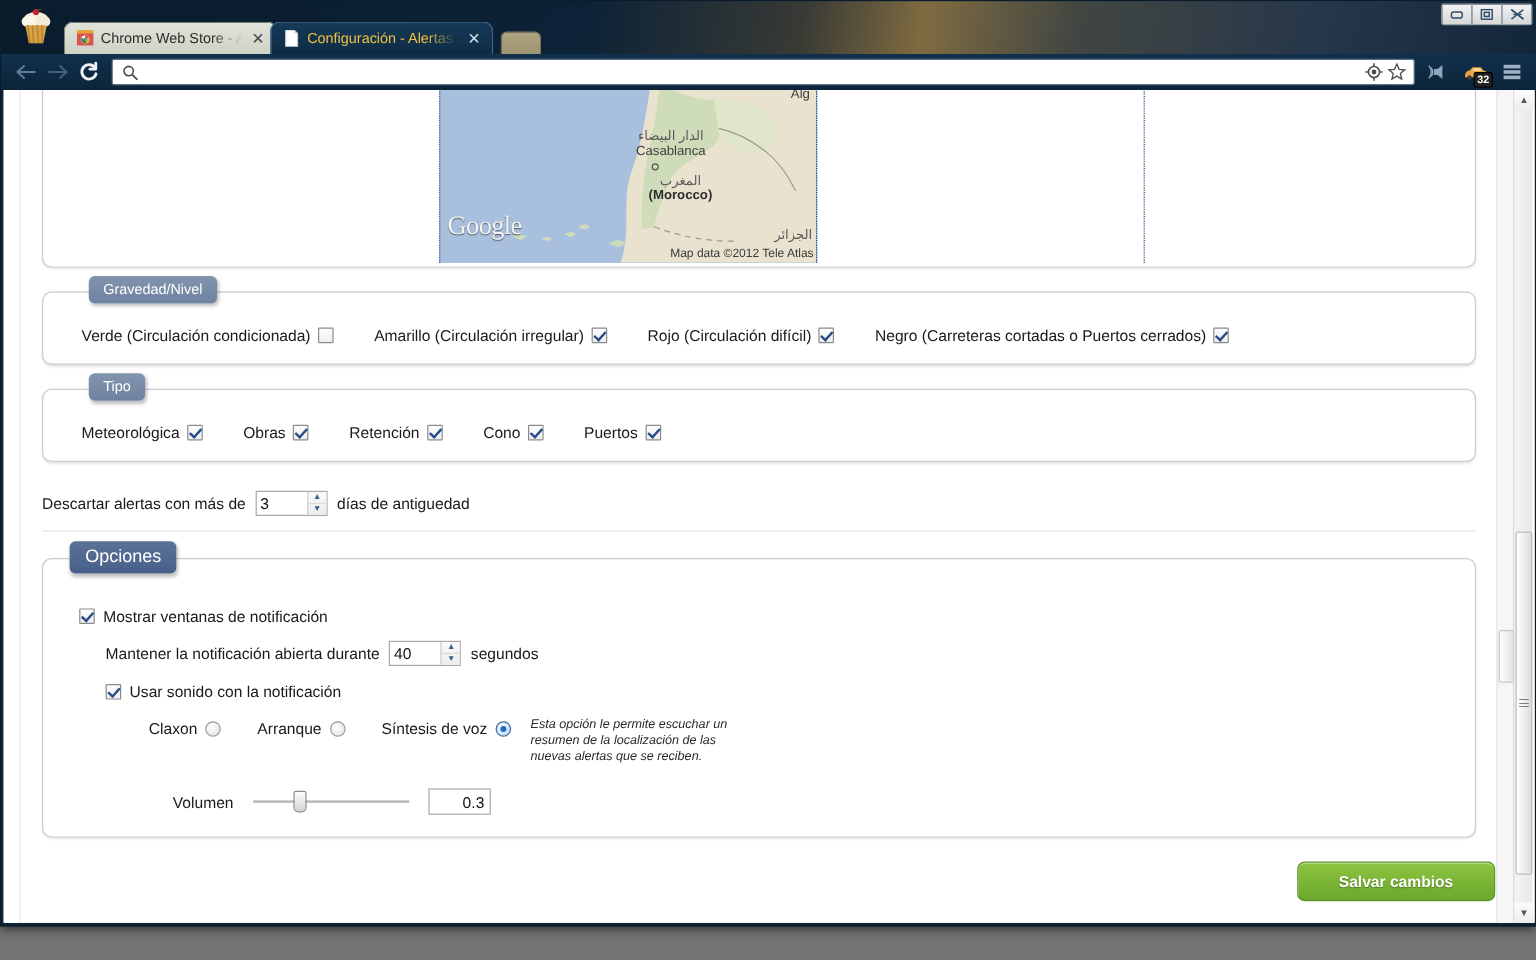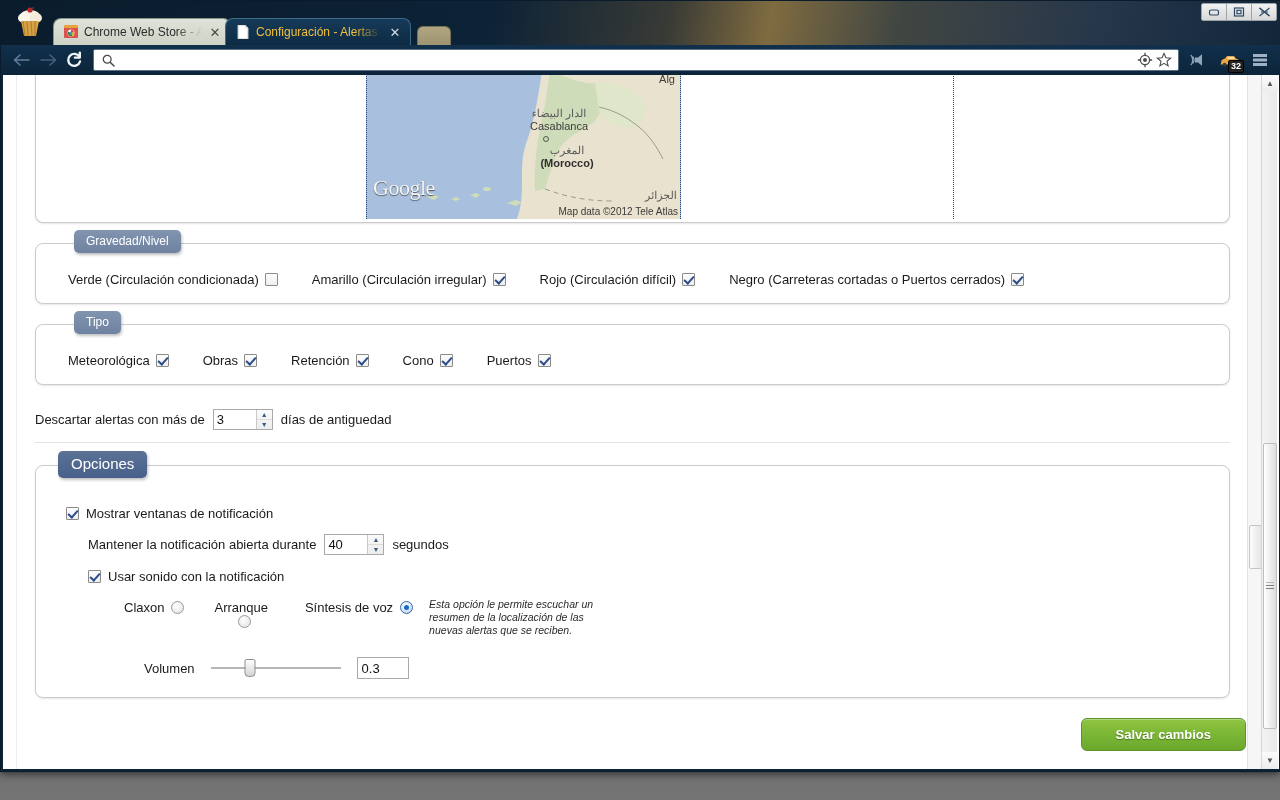--- a/index.html
+++ b/index.html
@@ -315,20 +315,21 @@
 
   .txtbox {
     border: 1px solid #a9a9a9;
     background: #fff;
     height: 22px;
     width: 52px;
     font-size: 13px; color: #111;
     font-family: "Liberation Sans", sans-serif;
     padding: 0 4px;
     outline: none;
+    text-align: right;
   }
 
   
   .slider-wrap { position: relative; width: 130px; height: 18px; display:flex; align-items:center; }
   .slider-track {
     position:absolute; left: 0; right: 0; top: 8px; height: 2px;
     background: #b6b6b6;
   }
   .slider-thumb {
     position: absolute;
@@ -695,21 +696,21 @@
           <div class="row" style="gap:7px; padding-left:34px; padding-top:14px;">
             <span class="cbx checked"></span>
             <span>Usar sonido con la notificación</span>
           </div>
 
           <div class="row" style="padding-left:70px; padding-top:14px; align-items:flex-start;">
             <span class="radio-item" style="margin-right:30px; padding-top:2px;text-align:center;">
               <span class="lbl">Claxon</span>
               <span class="radio"></span>
             </span>
-            <span class="radio-item" style="margin-right:30px; padding-top:2px;flex-direction:column;">
+            <span class="radio-item" style="margin-right:30px; padding-top:2px;">
               <span class="lbl">Arranque</span>
               <span class="radio"></span>
             </span>
             <span class="radio-item" style="margin-right:14px; padding-top:2px;">
               <span class="lbl">Síntesis de voz</span>
               <span class="radio selected"></span>
             </span>
 
             <span class="info-italic" style="margin-left:2px;">Esta opción le permite escuchar un resumen de la localización de las nuevas alertas que se reciben.</span>
 

